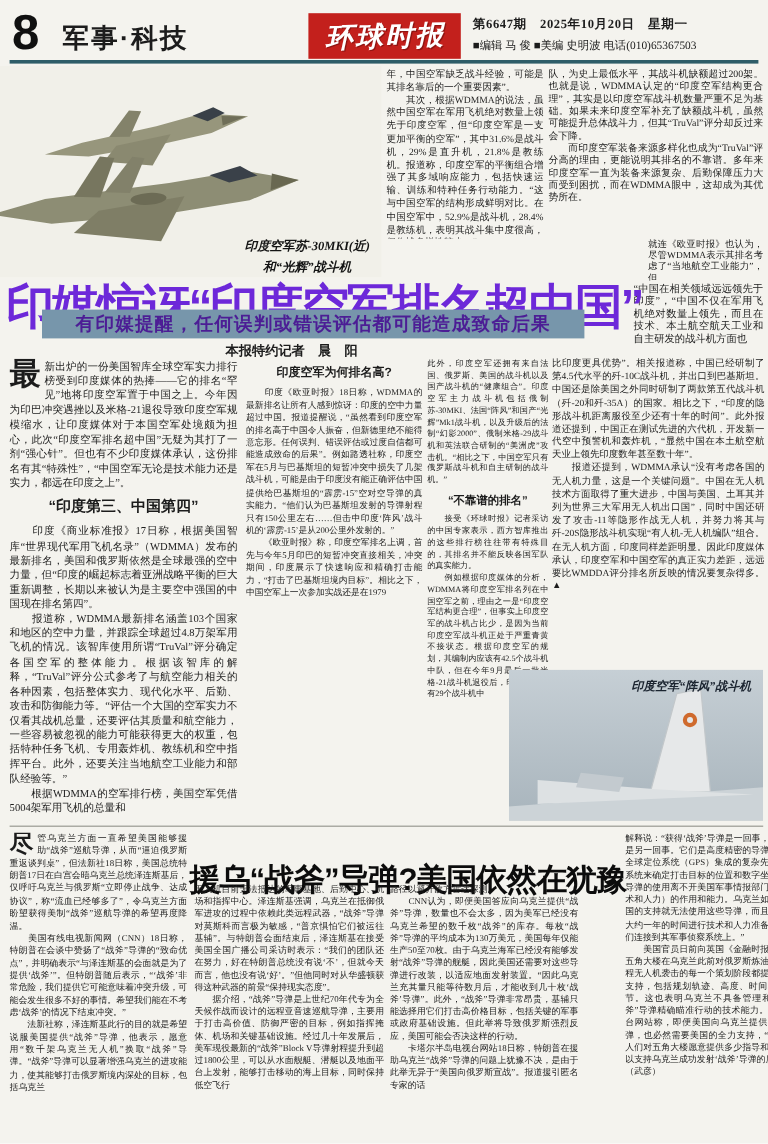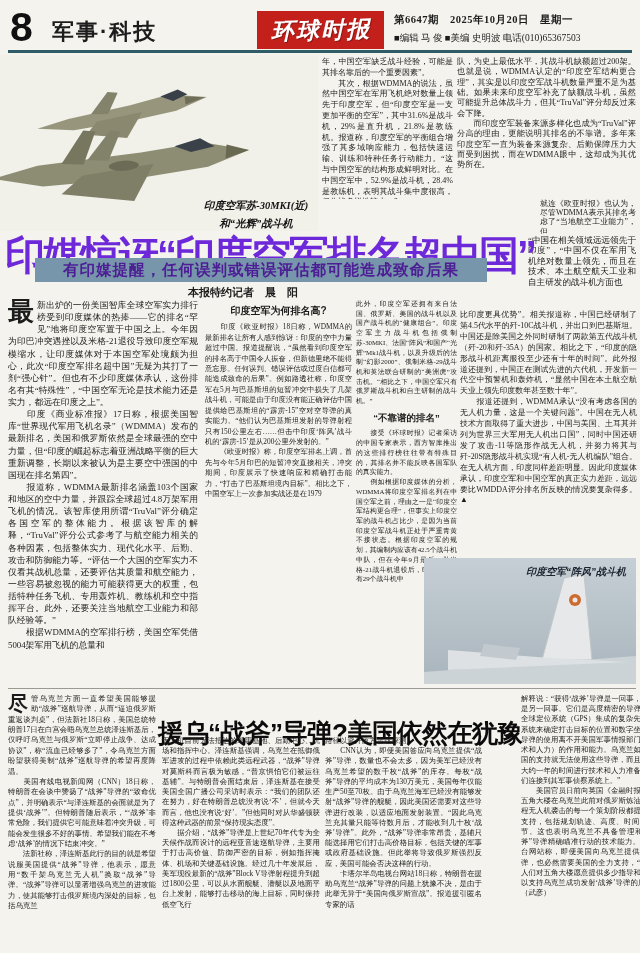--- a/index.html
+++ b/index.html
@@ -33,21 +33,21 @@
   .subbar{position:absolute;left:35px;top:258px;width:452px;height:24px;background:#7796ab;
           display:flex;align-items:center;justify-content:center;}
   .subbar span{font-size:15.5px;font-weight:bold;color:#4c1d95;letter-spacing:1px;}
   .byline{position:absolute;left:8px;top:285px;width:470px;text-align:center;font-size:11px;font-weight:bold;}
   
   .col{position:absolute;text-align:justify;overflow:hidden;}
   .t{white-space:pre-wrap;}
   .a1c1{left:8px;top:299px;width:190px;height:389px;font-size:8.8px;line-height:1.38;}
   .a1c2{left:205px;top:299px;width:147px;height:387px;font-size:7.3px;line-height:1.43;}
   .a1c3{left:356px;top:299px;width:101px;height:387px;font-size:6.8px;line-height:1.43;}
-  .a1c5{left:460px;top:310px;width:177px;height:256px;font-size:7.9px;line-height:1.38;}
+  .a1c5{left:460px;top:298px;width:177px;height:256px;font-size:7.9px;line-height:1.38;}
   .sh1{text-align:center;font-weight:900;font-size:12.5px;margin:6px 0 5px;
        font-family:"Liberation Sans",sans-serif;white-space:normal;}
   .sh2{text-align:center;font-weight:900;font-size:10px;margin:5px 0 4px;
        font-family:"Liberation Sans",sans-serif;}
   .sh3{text-align:center;font-weight:900;font-size:9.5px;margin:5px 0 4px;
        font-family:"Liberation Sans",sans-serif;}
   .dc1{float:left;font-size:26px;line-height:.95;font-weight:900;padding-right:3px;
        font-family:"Liberation Sans",sans-serif;}
   .dc2{float:left;font-size:20px;line-height:.95;font-weight:900;padding-right:3px;
        font-family:"Liberation Sans",sans-serif;}
@@ -111,20 +111,21 @@
   <div class="col tcolB2 t">就连《欧亚时报》也认为，尽管WDMMA表示其排名考虑了“当地航空工业能力”，但</div>
 
   <h1 class="head1">印媒惊讶“印度空军排名超中国”</h1>
   <div class="subbar">
     <span>有印媒提醒，任何误判或错误评估都可能造成致命后果</span>
   </div>
   <div class="byline">本报特约记者　晨　阳</div>
 
   <div class="col a1c1">
     <div class="t"><span class="dc1">最</span><span>新出炉的一份美国智库全球空军实力排行榜受到印度媒体的热捧——它的排名“罕见”地将印度空军置于中国之上。今年因为印巴冲突遇挫以及米格-21退役导致印度空军规模缩水，让印度媒体对于本国空军处境颇为担心，此次“印度空军排名超中国”无疑为其打了一剂“强心针”。但也有不少印度媒体承认，这份排名有其“特殊性”，“中国空军无论是技术能力还是实力，都远在印度之上”。</span></div>
+    <div class="sh1">“印度第三、中国第四”</div>
     <div class="t">　　印度《商业标准报》17日称，根据美国智库“世界现代军用飞机名录”（WDMMA）发布的最新排名，美国和俄罗斯依然是全球最强的空中力量，但“印度的崛起标志着亚洲战略平衡的巨大重新调整，长期以来被认为是主要空中强国的中国现在排名第四”。
 　　报道称，WDMMA最新排名涵盖103个国家和地区的空中力量，并跟踪全球超过4.8万架军用飞机的情况。该智库使用所谓“TruVal”评分确定各国空军的整体能力。根据该智库的解释，“TruVal”评分公式参考了与航空能力相关的各种因素，包括整体实力、现代化水平、后勤、攻击和防御能力等。“评估一个大国的空军实力不仅看其战机总量，还要评估其质量和航空能力，一些容易被忽视的能力可能获得更大的权重，包括特种任务飞机、专用轰炸机、教练机和空中指挥平台。此外，还要关注当地航空工业能力和部队经验等。”
 　　根据WDMMA的空军排行榜，美国空军凭借5004架军用飞机的总量和</div>
   </div>
 
   <div class="col a1c2">
     <div class="sh2">印度空军为何排名高?</div>
     <div class="t">　　印度《欧亚时报》18日称，WDMMA的最新排名让所有人感到惊讶：印度的空中力量超过中国。报道提醒说，“虽然看到印度空军的排名高于中国令人振奋，但新德里绝不能得意忘形。任何误判、错误评估或过度自信都可能造成致命的后果”。例如路透社称，印度空军在5月与巴基斯坦的短暂冲突中损失了几架战斗机，可能是由于印度没有能正确评估中国提供给巴基斯坦的“霹雳-15”空对空导弹的真实能力。“他们认为巴基斯坦发射的导弹射程只有150公里左右……但击中印度‘阵风’战斗机的‘霹雳-15’是从200公里外发射的。”
 　　《欧亚时报》称，印度空军排名上调，首先与今年5月印巴的短暂冲突直接相关，冲突期间，印度展示了快速响应和精确打击能力，“打击了巴基斯坦境内目标”。相比之下，中国空军上一次参加实战还是在1979</div>
   </div>

